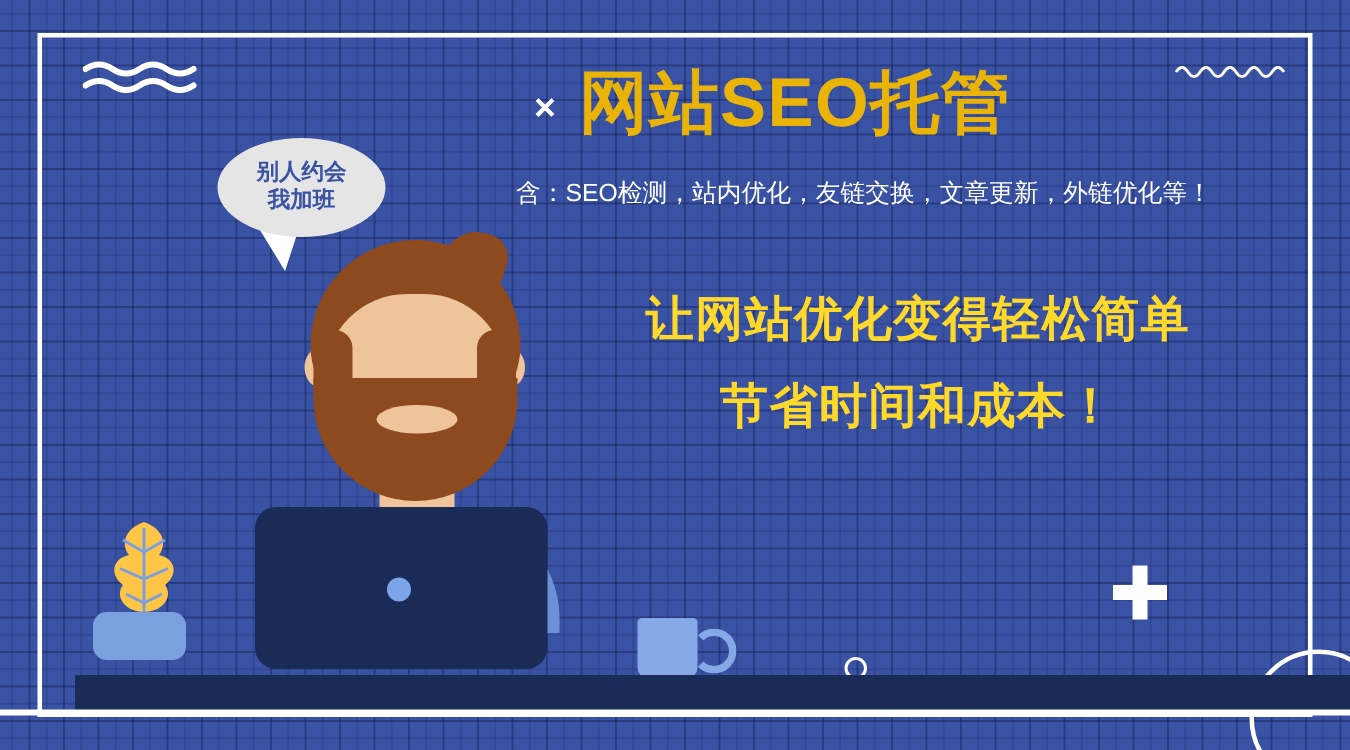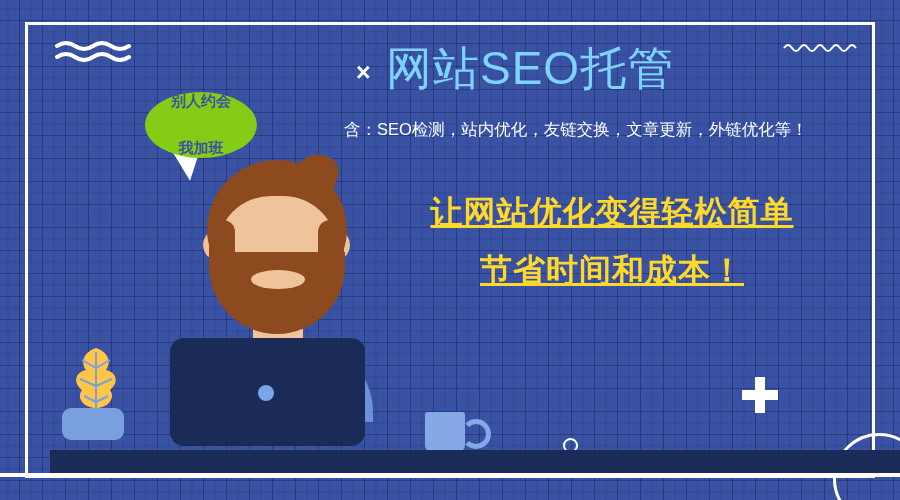--- a/index.html
+++ b/index.html
@@ -49,42 +49,42 @@
   .plus-deco{position:absolute;left:742px;top:377px;width:36px;height:36px;}
   .plus-deco .bar-h{position:absolute;left:0;top:13px;width:36px;height:10px;background:#ffffff;}
   .plus-deco .bar-v{position:absolute;left:13px;top:0;width:10px;height:36px;background:#ffffff;}
   
   .x-mark{
     position:absolute;left:356px;top:60px;
     color:#ffffff;font-size:25px;font-weight:bold;line-height:1;
   }
   .title{
     position:absolute;left:386px;top:44px;
-    color:#7dd3fc;font-size:46px;font-weight:normal;letter-spacing:1px;
+    color:#eab308;font-size:46px;font-weight:bold;letter-spacing:1px;
     line-height:1.05;white-space:nowrap;
   }
   .subtitle{
     position:absolute;left:344px;top:120px;
     color:#ffffff;font-size:16.5px;line-height:1.2;white-space:nowrap;text-align:right;
   }
   
   .slogans{
     position:absolute;left:340px;top:196px;width:544px;
     text-align:center;
   }
   .slogan{
     color:#ffd92a;font-size:32px;font-weight:bold;line-height:1.0;
-    margin-bottom:26px;white-space:nowrap;letter-spacing:1px;text-decoration:underline;
+    margin-bottom:26px;white-space:nowrap;letter-spacing:1px;
   }
   .slogan:last-child{margin-bottom:0;}
   
   .bubble{
     position:absolute;left:145px;top:92px;width:112px;height:66px;
-    background:#84cc16;border-radius:50%;
-    display:flex;flex-direction:column;align-items:center;justify-content:space-between;
+    background:#e5e5e5;border-radius:50%;
+    display:flex;flex-direction:column;align-items:center;justify-content:center;
   }
   .bubble-line{
     color:#3a52a4;font-size:15px;font-weight:bold;line-height:1.25;
     white-space:nowrap;
   }
   .bubble-tail{
     position:absolute;left:176px;top:148px;width:0;height:0;
     border-left:10px solid transparent;
     border-right:20px solid transparent;
     border-top:32px solid #ffffff;

